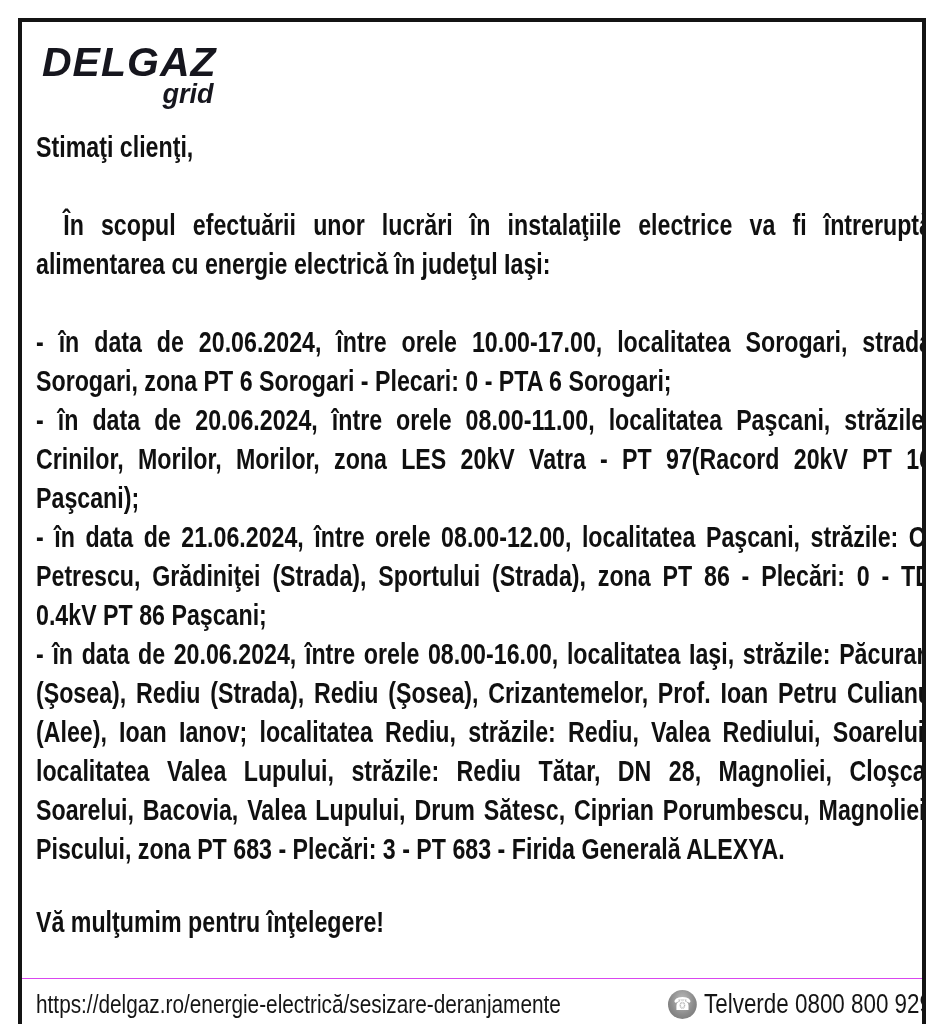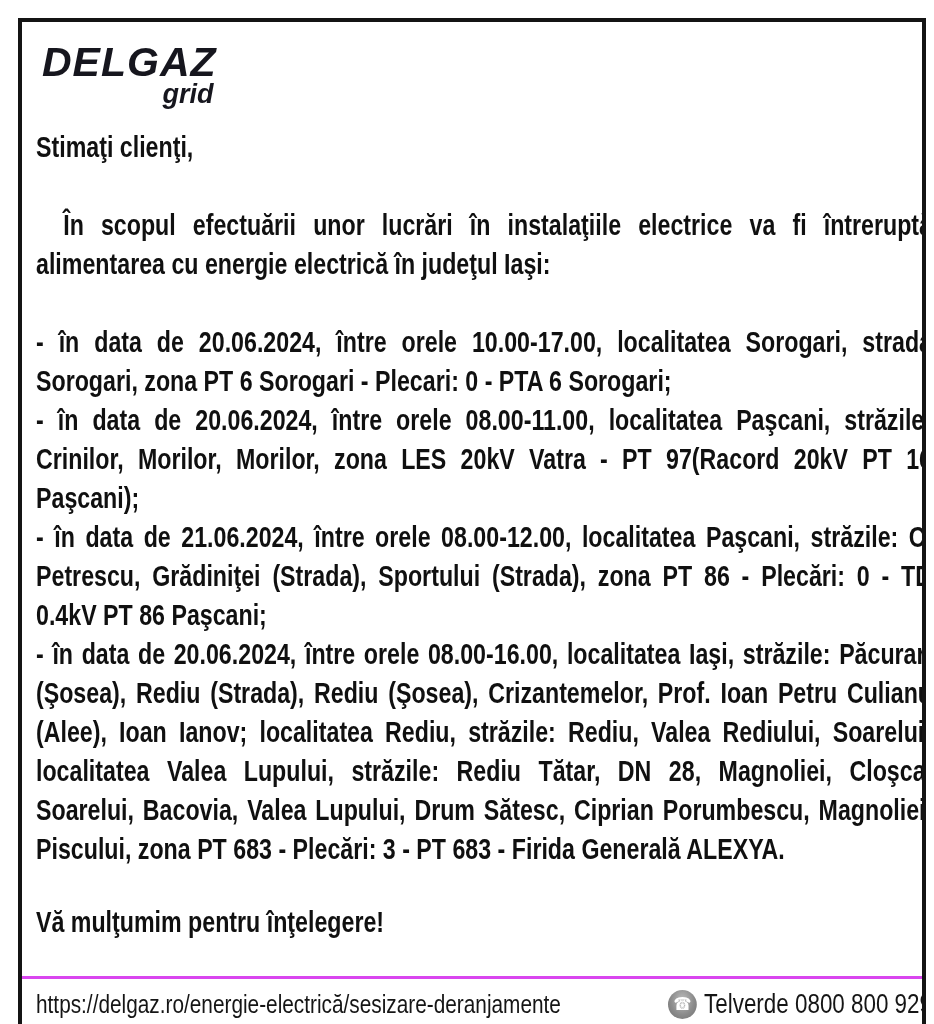--- a/index.html
+++ b/index.html
@@ -67,21 +67,21 @@
   .outages p {
     margin: 0;
     text-align: justify;
   }
   .closing { margin: 34px 0 0 0; }
   .footer-wrap {
     position: absolute;
     left: 0;
     right: 0;
     bottom: 4px;
-    border-top: 3px solid #d946ef;
+    border-top: 1px solid #d946ef;
     padding: 9px 12px 5px 14px;
   }
   .footer-scale {
     width: 1120px;
     transform: scaleX(0.8);
     transform-origin: 0 0;
     display: flex;
     justify-content: space-between;
     align-items: center;
   }

